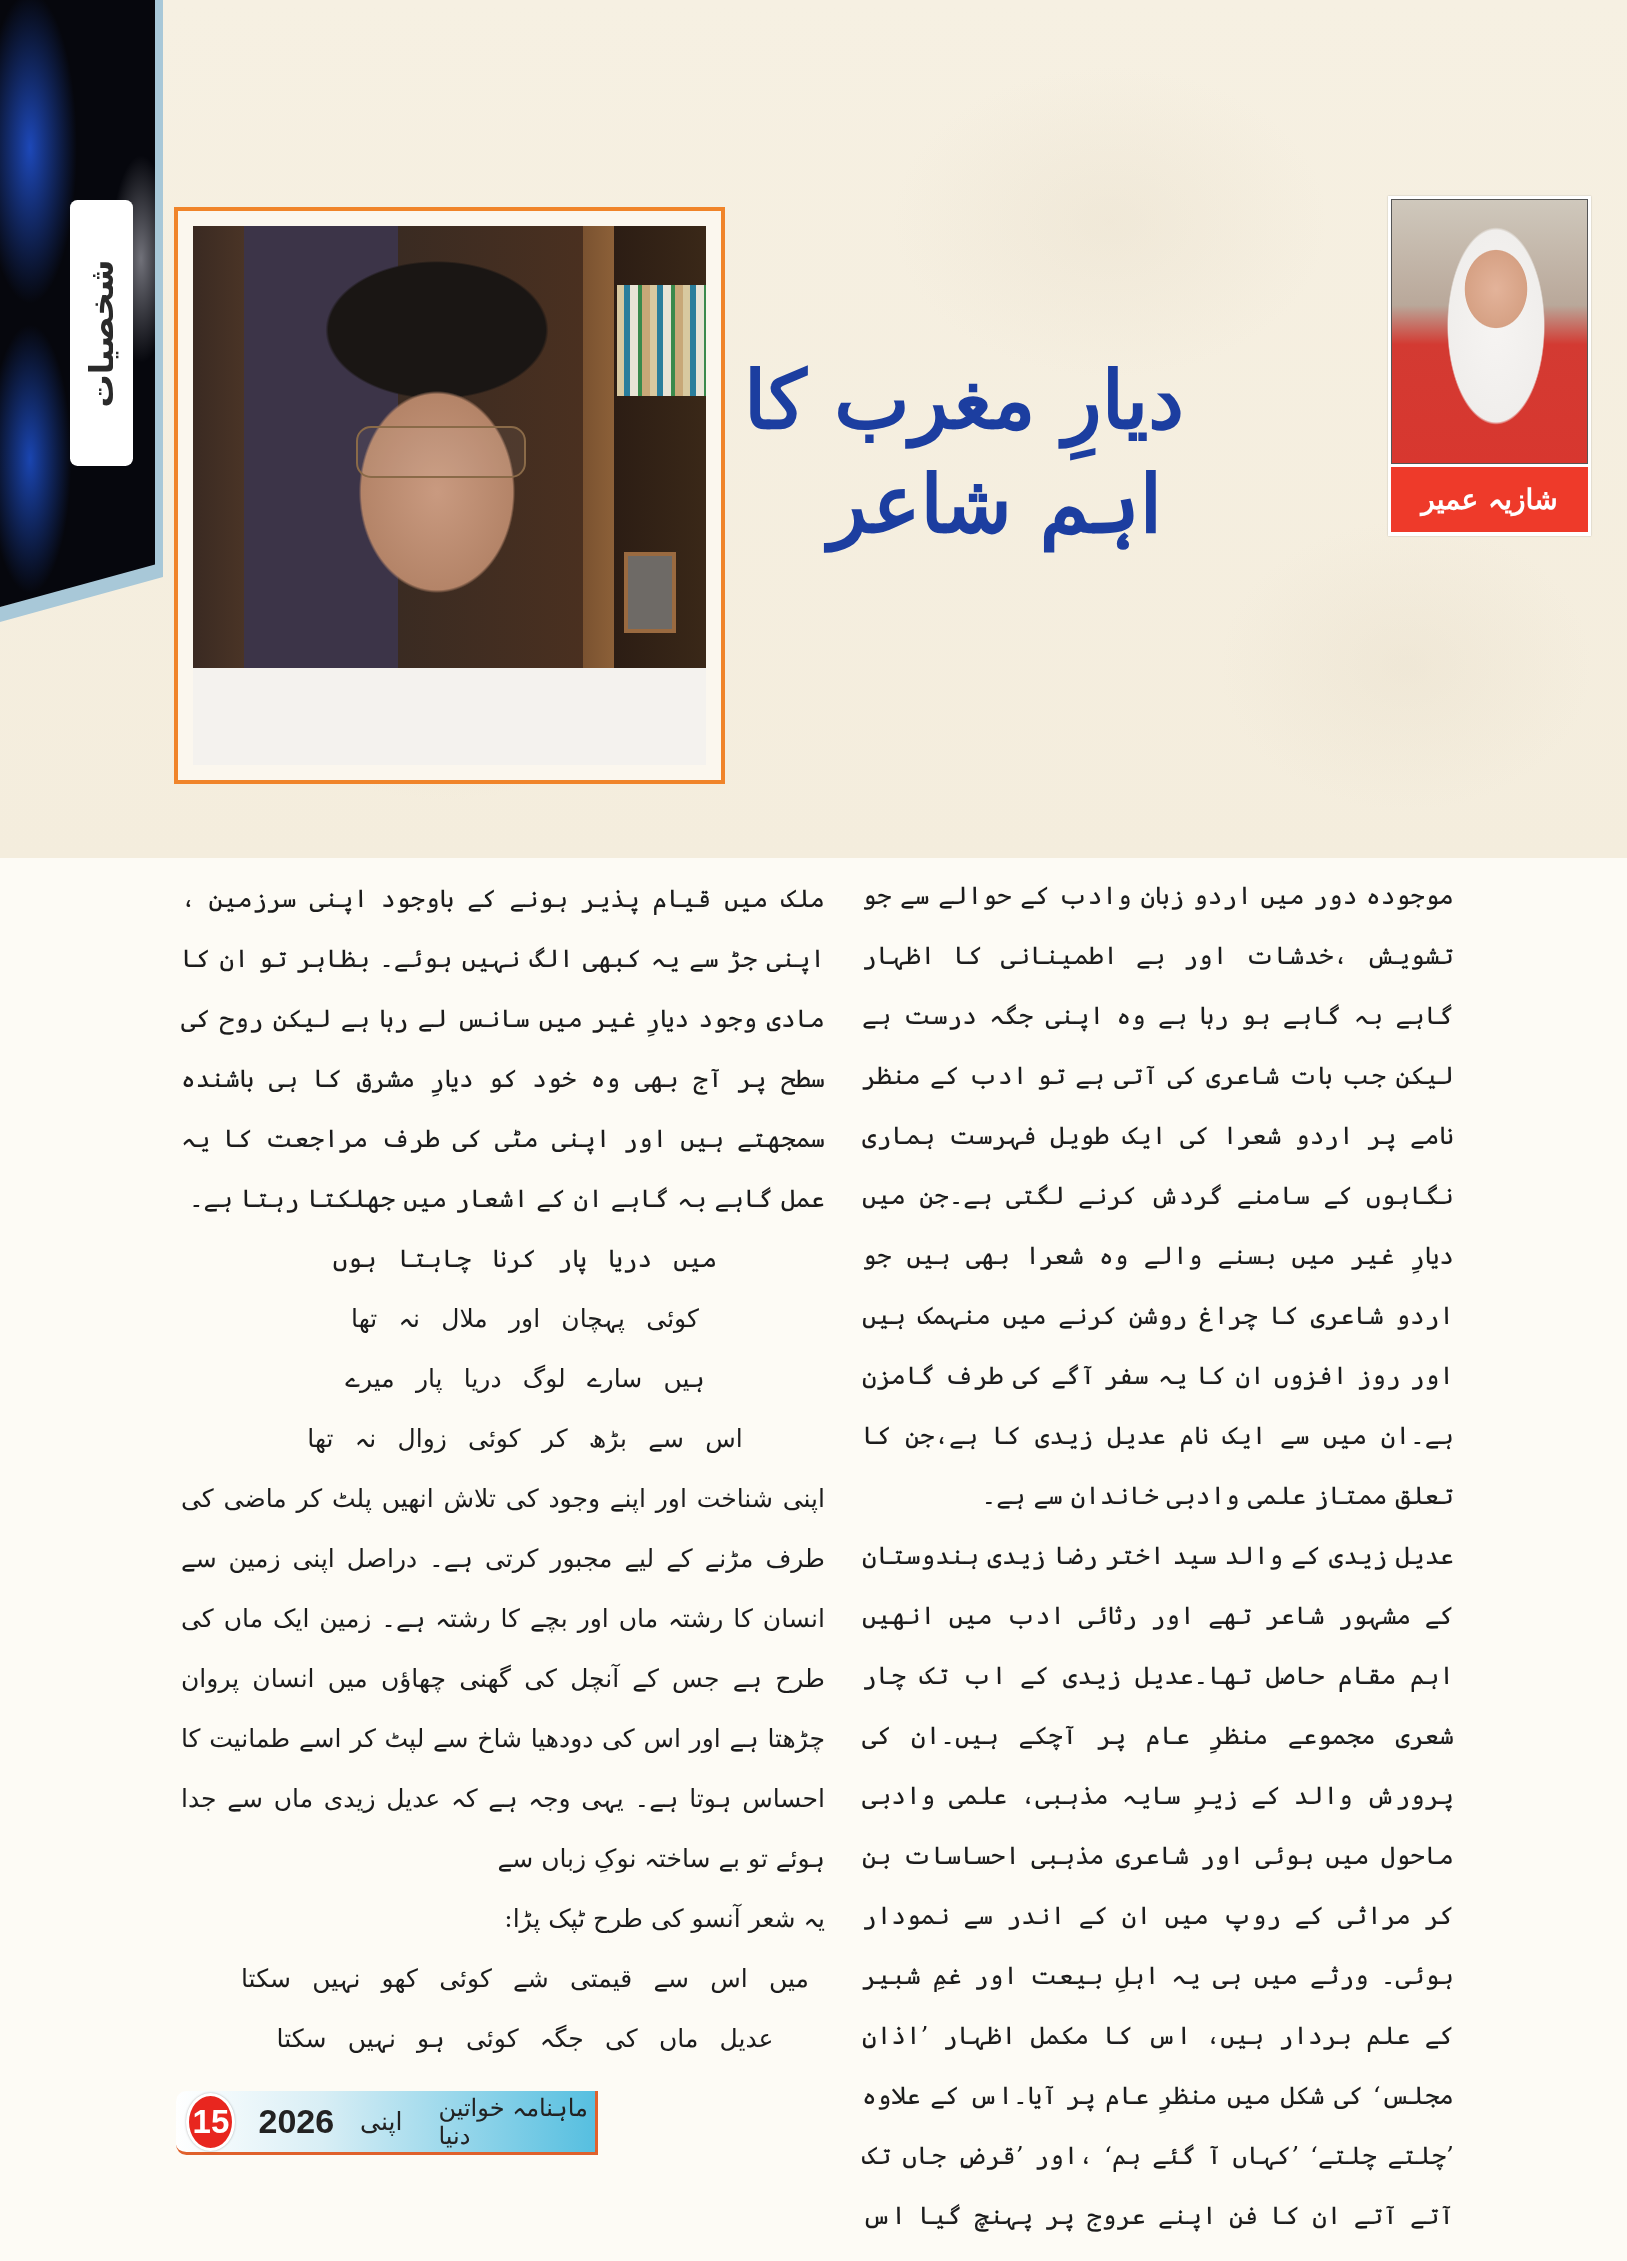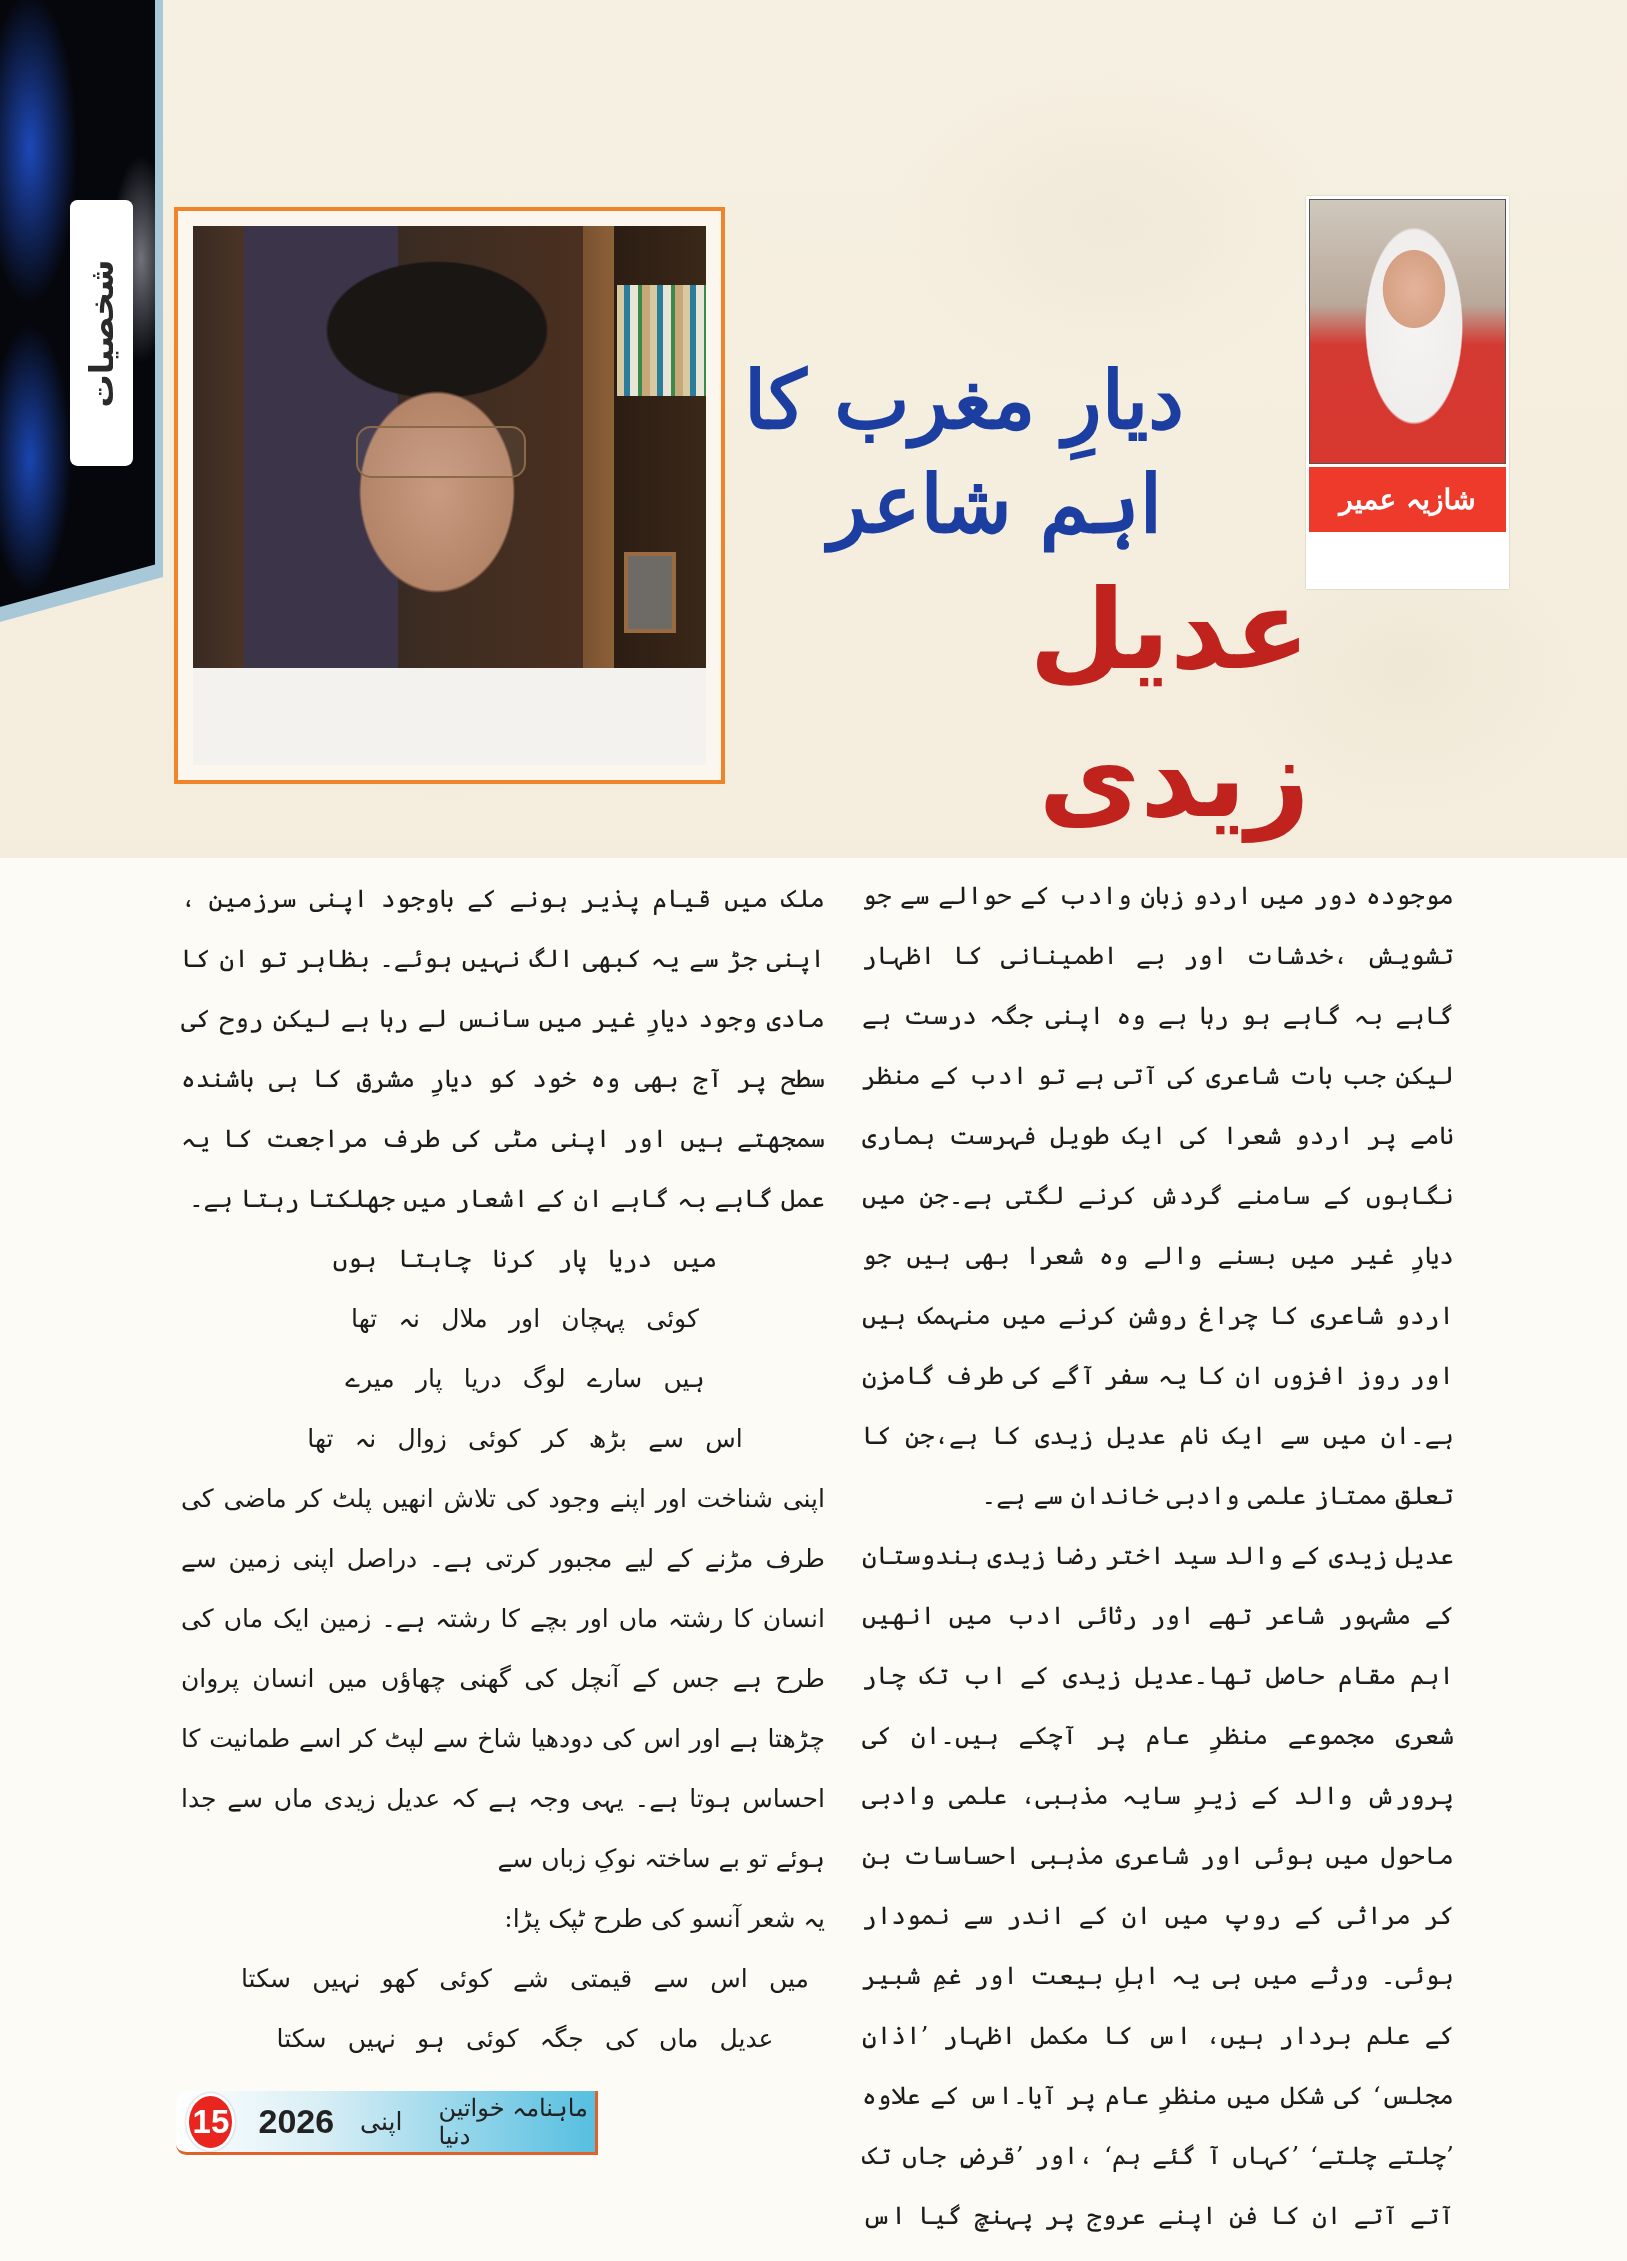--- a/index.html
+++ b/index.html
@@ -67,21 +67,21 @@
     position: absolute; right: 30px; top: 326px; width: 52px; height: 81px;
     border: 4.4px solid #9a6a40; background: #6e6a66;
   }
   .main-photo .glasses {
     position: absolute; left: 163px; top: 200px; width: 170px; height: 52px;
     border: 2.2px solid #8a6a48; border-radius: 15px;
     background: rgba(255,255,255,0.06);
   }
   
   .author-card {
-    position: absolute; left: 1306px; top: 196px; width: 203px; height: 393px;
+    position: absolute; left: 1388px; top: 196px; width: 203px; height: 340px;
     background: #fff; padding: 3px; box-shadow: 0 0 1.5px rgba(0,0,0,0.25);
   }
   .author-photo {
     width: 100%; height: 265px;
     background:
       radial-gradient(ellipse 44px 55px at 104px 89px, #e3b39a 0%, #d6a184 70%, transparent 72%),
       radial-gradient(ellipse 70px 141px at 104px 126px, #f6f4f2 0%, #f0eeec 68%, transparent 70%),
       linear-gradient(180deg, #cfc8bc 0%, #b9a89a 40%, #d33a32 55%, #d8372f 100%);
     border: 0.7px solid #555;
   }
@@ -167,21 +167,20 @@
 </div>
 
 <div class="author-card">
   <div class="author-photo"></div>
   <div class="author-name">شازیہ عمیر</div>
 </div>
 
 <div class="title-block">
   <div class="title-line1">دیارِ مغرب کا</div>
   <div class="title-line2">اہم شاعر</div>
-  <div class="title-name">عدیل زیدی</div>
 </div>
 
 <div class="col col-right">
   <p>موجودہ دور میں اردو زبان وادب کے حوالے سے جو تشویش ،خدشات اور بے اطمینانی کا اظہار گاہے بہ گاہے ہو رہا ہے وہ اپنی جگہ درست ہے لیکن جب بات شاعری کی آتی ہے تو ادب کے منظر نامے پر اردو شعرا کی ایک طویل فہرست ہماری نگاہوں کے سامنے گردش کرنے لگتی ہے۔جن میں دیارِ غیر میں بسنے والے وہ شعرا بھی ہیں جو اردو شاعری کا چراغ روشن کرنے میں منہمک ہیں اور روز افزوں ان کا یہ سفر آگے کی طرف گامزن ہے۔ان میں سے ایک نام عدیل زیدی کا ہے،جن کا تعلق ممتاز علمی وادبی خاندان سے ہے۔</p>
   <p>عدیل زیدی کے والد سید اختر رضا زیدی ہندوستان کے مشہور شاعر تھے اور رثائی ادب میں انھیں اہم مقام حاصل تھا۔عدیل زیدی کے اب تک چار شعری مجموعے منظرِ عام پر آچکے ہیں۔ان کی پرورش والد کے زیرِ سایہ مذہبی، علمی وادبی ماحول میں ہوئی اور شاعری مذہبی احساسات بن کر مراثی کے روپ میں ان کے اندر سے نمودار ہوئی۔ ورثے میں ہی یہ اہلِ بیعت اور غمِ شبیر کے علم بردار ہیں، اس کا مکمل اظہار ’اذانِ مجلس‘ کی شکل میں منظرِ عام پر آیا۔اس کے علاوہ ’چلتے چلتے‘ ’کہاں آ گئے ہم‘ ،اور ’قرضِ جاں تک آتے آتے ان کا فن اپنے عروج پر پہنچ گیا اس مجموعہ کلام میں شامل حمد ،نعت، منقبت، نظمیں اور غزلیں اس کا بین ثبوت ہیں۔</p>
 
 </div>
 
 <div class="col col-left">
   <p class="intro">ملک میں قیام پذیر ہونے کے باوجود اپنی سرزمین ، اپنی جڑ سے یہ کبھی الگ نہیں ہوئے۔ بظاہر تو ان کا مادی وجود دیارِ غیر میں سانس لے رہا ہے لیکن روح کی سطح پر آج بھی وہ خود کو دیارِ مشرق کا ہی باشندہ سمجھتے ہیں اور اپنی مٹی کی طرف مراجعت کا یہ عمل گاہے بہ گاہے ان کے اشعار میں جھلکتا رہتا ہے۔</p>

